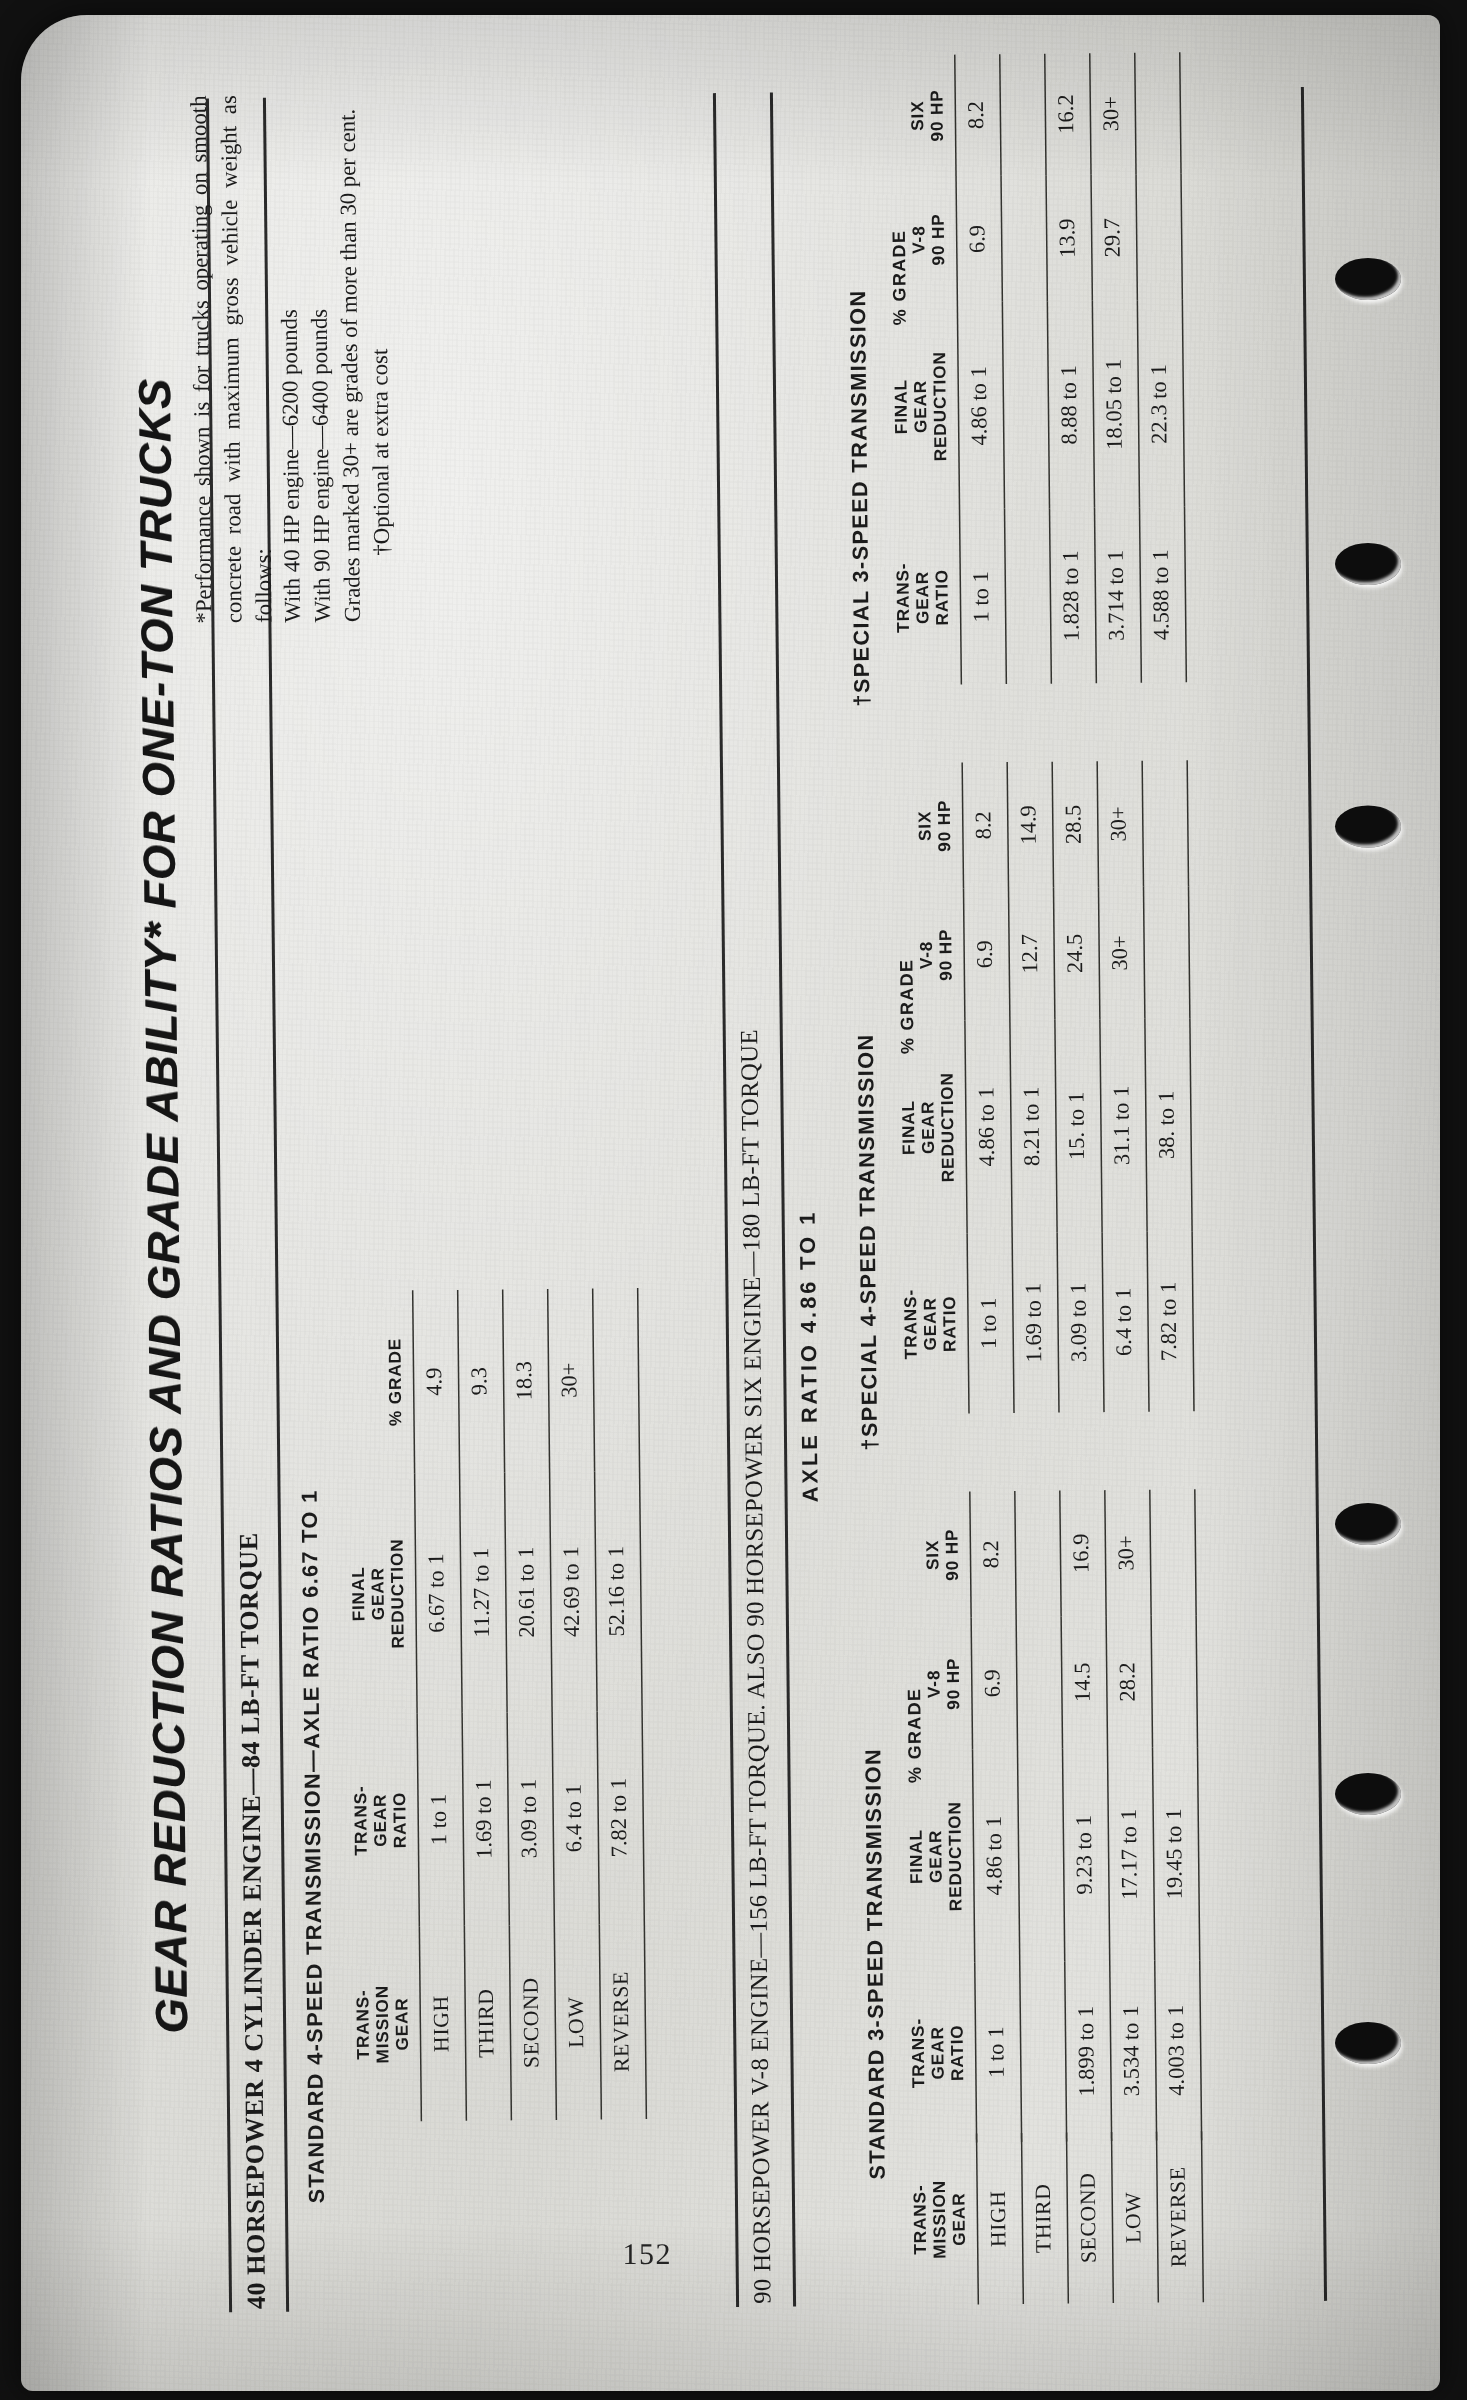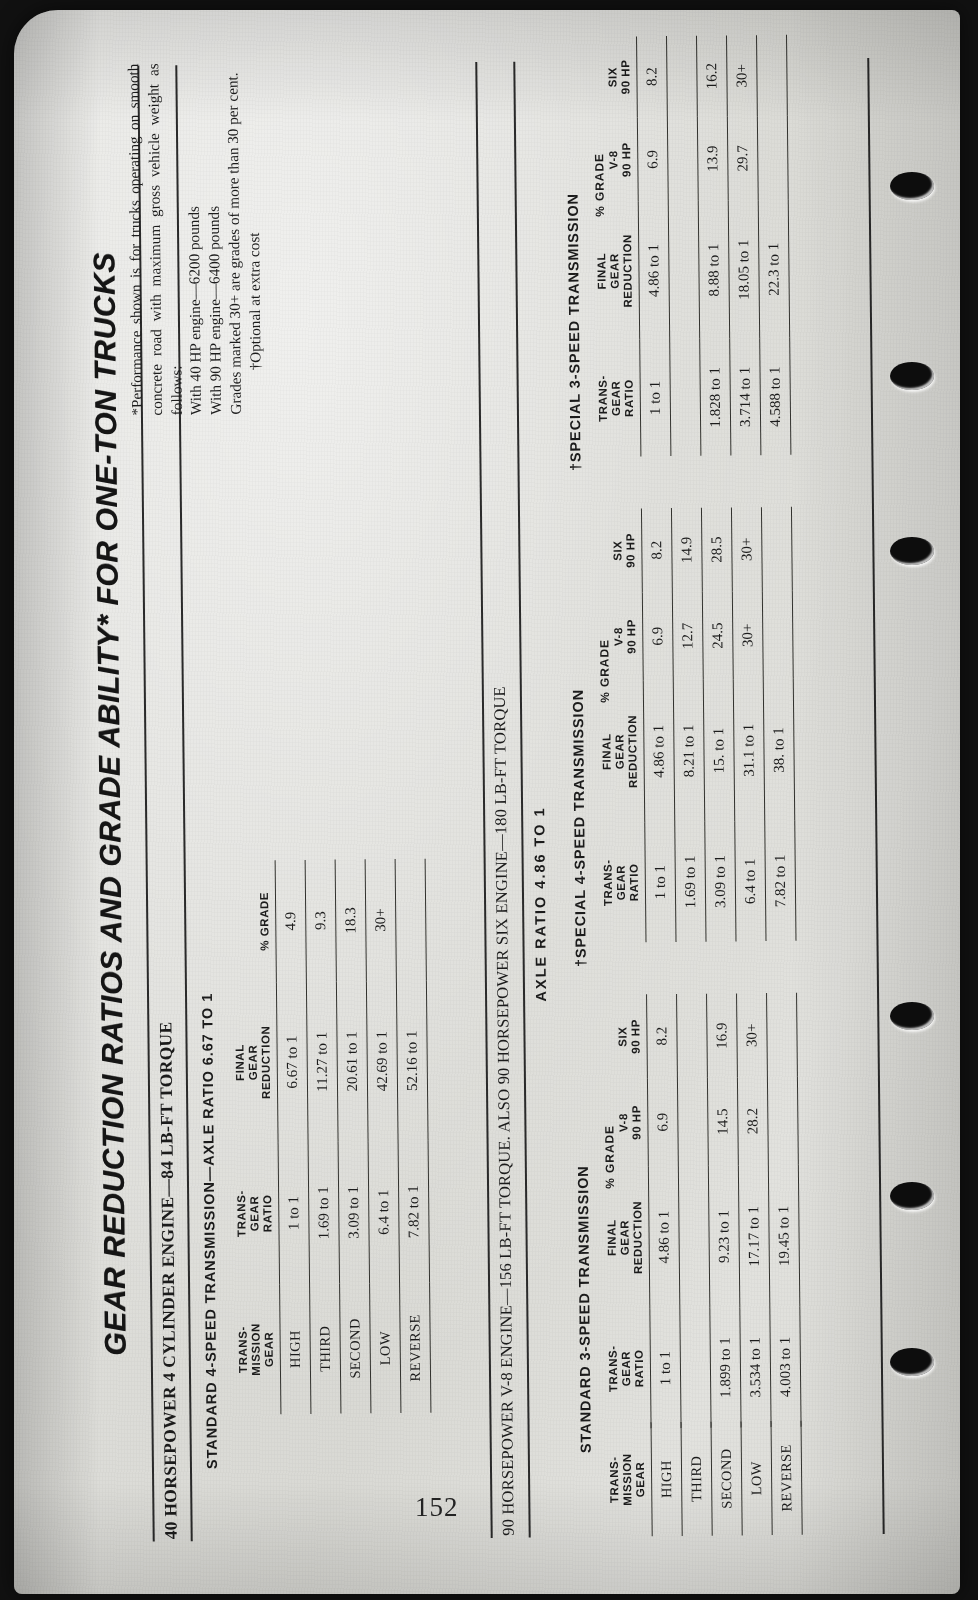--- a/index.html
+++ b/index.html
@@ -105,21 +105,21 @@
     position:absolute;right:22px;top:52px;width:352px;
     font-family:"Liberation Serif", serif;font-size:15.2px;line-height:1.30;
     color:#1c1c1c;
   }
   #footnote p{margin:0 0 0 0;text-align:justify;}
   #footnote p.ind{text-indent:0;padding-left:0;}
   #footnote p.hang{padding-left:30px;text-indent:-30px;}
 
   #pagenum{
     position:absolute;left:415px;top:1492px;
-    font-family:"Liberation Serif", serif;font-size:27px;color:#232323;
+    font-family:"Liberation Serif", serif;font-size:20px;color:#232323;
     letter-spacing:1px;
   }
 </style>
 </head>
 <body>
 
 <div id="page-bg"></div>
 
 <div id="rot">
 <div id="sheet">

